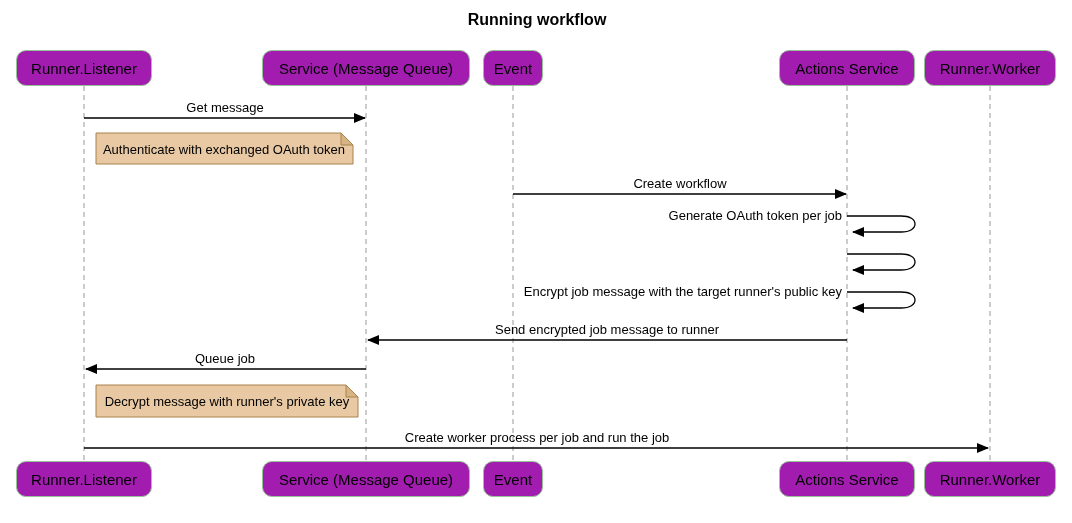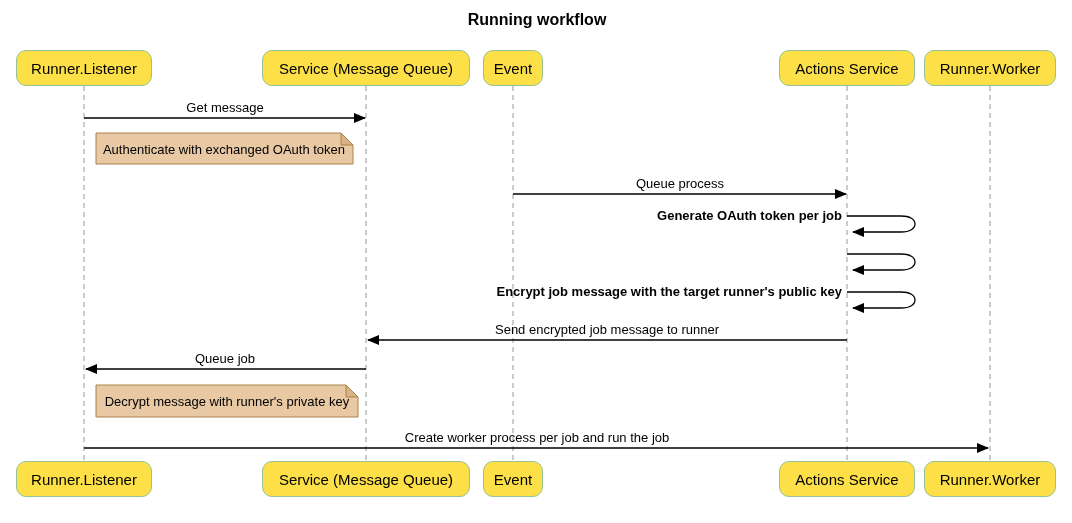--- a/index.html
+++ b/index.html
@@ -6,30 +6,30 @@
   .stage {
     position:relative; width:1072px; height:509px; background:#ffffff;
     font-family:"Liberation Sans", sans-serif; color:#000; overflow:hidden;
   }
   .title {
     position:absolute; left:537px; top:11px; transform:translateX(-50%);
     font-size:16px; font-weight:bold; white-space:nowrap;
   }
   svg.canvas { position:absolute; left:0; top:0; }
   .actor {
-    position:absolute; height:36px; background:#fde047; border:1px solid #96C396;
+    position:absolute; height:36px; background:#a21caf; border:1px solid #96C396;
     border-radius:10px; box-sizing:border-box;
     display:flex; align-items:center; justify-content:center;
     font-size:15px; white-space:nowrap;
   }
   .mlabel {
     position:absolute; font-size:13px; white-space:nowrap; line-height:14px;
   }
   .mlabel.center { transform:translate(-50%,-100%); }
-  .mlabel.right  { transform:translate(-100%,-50%);font-weight:bold; }
+  .mlabel.right  { transform:translate(-100%,-50%); }
   .note-text {
     position:absolute; transform:translate(-50%,-50%);
     font-size:13px; white-space:nowrap;
   }
 </style>
 </head>
 <body>
 
 <div class="stage">
 
@@ -95,21 +95,21 @@
     <span>Event</span>
   </div>
   <div class="actor" style="left:779px; top:461px; width:136px;">
     <span>Actions Service</span>
   </div>
   <div class="actor" style="left:924px; top:461px; width:132px;">
     <span>Runner.Worker</span>
   </div>
 
   <div class="mlabel center" style="left:225px; top:115px;">Get message</div>
-  <div class="mlabel center" style="left:680px; top:191px;">Queue process</div>
+  <div class="mlabel center" style="left:680px; top:191px;">Create workflow</div>
   <div class="mlabel right" style="left:842px; top:216px;">Generate OAuth token per job</div>
   <div class="mlabel center" style="left:607px; top:337px;">Send encrypted job message to runner</div>
   <div class="mlabel right" style="left:842px; top:292px;">Encrypt job message with the target runner's public key</div>
   <div class="mlabel center" style="left:225px; top:366px;">Queue job</div>
   <div class="mlabel center" style="left:537px; top:445px;">Create worker process per job and run the job</div>
 
   <div class="note-text" style="left:224px; top:149px;">Authenticate with exchanged OAuth token</div>
   <div class="note-text" style="left:227px; top:401px;">Decrypt message with runner's private key</div>
 
 </div>

